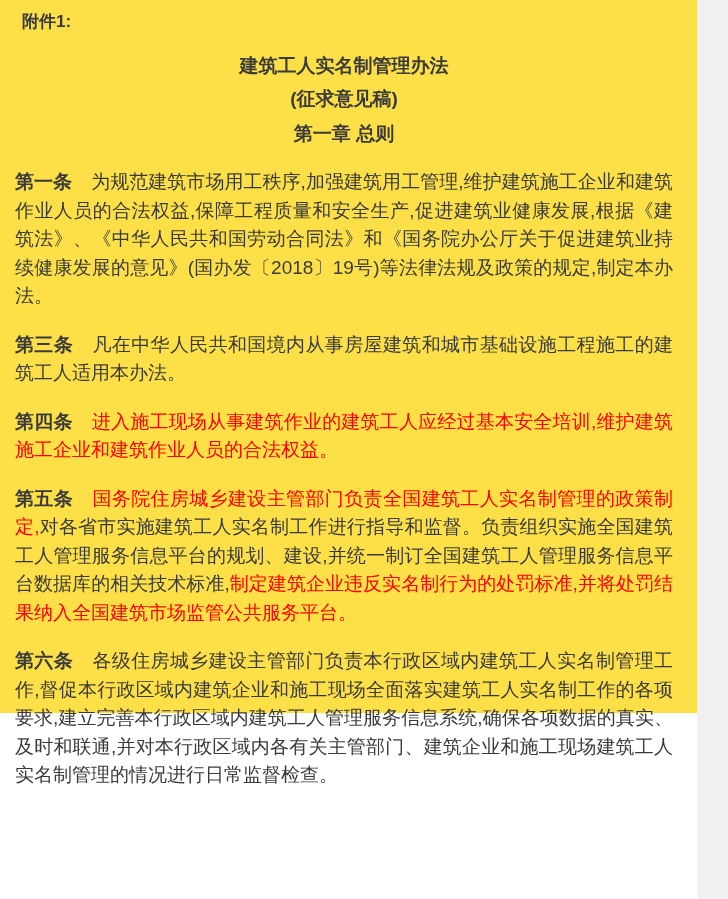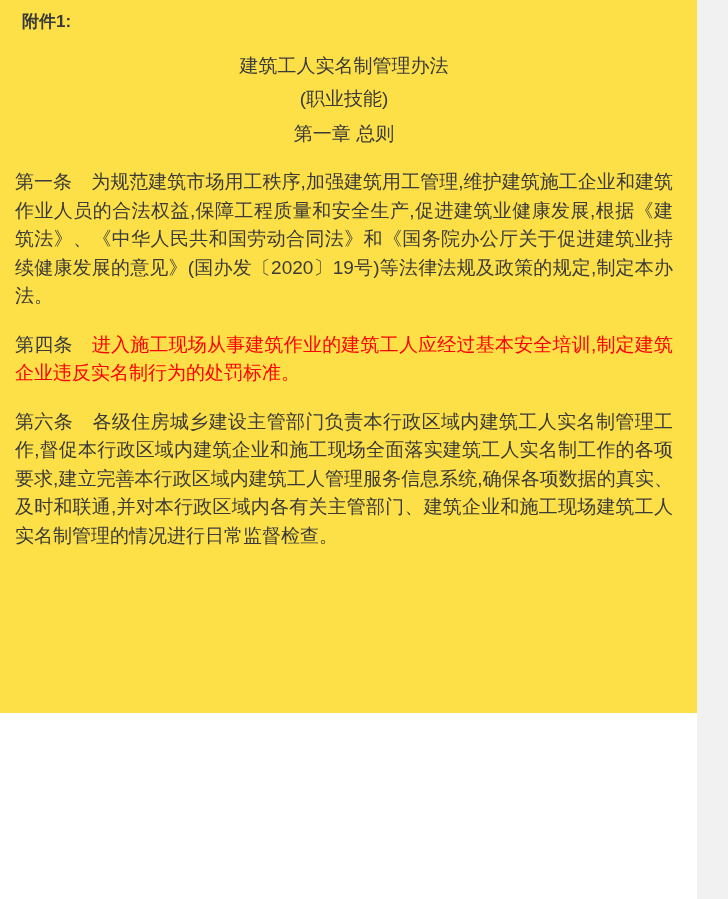--- a/index.html
+++ b/index.html
@@ -12,55 +12,57 @@
   .scrollbar-track {
     position: absolute; top: 0; right: 0; width: 31px; height: 899px;
     background: #f1f1f1;
   }
   .content {
     position: absolute; top: 0; left: 0; width: 697px; box-sizing: border-box;
     padding: 8px 24px 0 15px;
     color: #3a3a3a; font-size: 19px; line-height: 28.5px;
   }
   .attachment { margin: 0; padding-left: 7px; font-size: 17px; font-weight: bold; }
-  .heading { margin: 0; text-align: center; font-weight: normal; }
+  .heading { margin: 0; text-align: center; font-weight: bold; }
   .mt-title    { margin-top: 15px; }
   .mt-subtitle { margin-top: 5px; }
   .mt-chap1    { margin-top: 6px; }
   .mt-art1     { margin-top: 14px; }
   .mt-chap2    { margin-top: 15px; }
   .mt-art5     { margin-top: 13px; }
   p.article {
     margin: 20px 0 0 0;
     text-align: justify;
     text-justify: inter-ideograph;
   }
-  .label { font-weight: normal; }
+  .label { font-weight: bold; }
   .red { color: #fe0000; }
 </style>
 </head>
 <body>
 
 <div class="page">
   <div class="content">
 
     <p class="attachment">附件1:</p>
 
     <p class="heading mt-title">建筑工人实名制管理办法</p>
 
-    <p class="heading mt-subtitle">(职业技能)</p>
+    <p class="heading mt-subtitle">(征求意见稿)</p>
 
     <p class="heading mt-chap1">第一章 总则</p>
 
-    <p class="article mt-art1"><span class="label">第一条</span><span>　为规范建筑市场用工秩序,加强建筑用工管理,维护建筑施工企业和建筑作业人员的合法权益,保障工程质量和安全生产,促进建筑业健康发展,根据《建筑法》、《中华人民共和国劳动合同法》和《国务院办公厅关于促进建筑业持续健康发展的意见》(国办发〔2020〕19号)等法律法规及政策的规定,制定本办法。</span></p>
+    <p class="article mt-art1"><span class="label">第一条</span><span>　为规范建筑市场用工秩序,加强建筑用工管理,维护建筑施工企业和建筑作业人员的合法权益,保障工程质量和安全生产,促进建筑业健康发展,根据《建筑法》、《中华人民共和国劳动合同法》和《国务院办公厅关于促进建筑业持续健康发展的意见》(国办发〔2018〕19号)等法律法规及政策的规定,制定本办法。</span></p>
 
 
+    <p class="article"><span class="label">第三条</span><span>　凡在中华人民共和国境内从事房屋建筑和城市基础设施工程施工的建筑工人适用本办法。</span></p>
 
-    <p class="article"><span class="label">第四条</span><span class="red">　进入施工现场从事建筑作业的建筑工人应经过基本安全培训,制定建筑企业违反实名制行为的处罚标准。</span></p>
+    <p class="article"><span class="label">第四条</span><span class="red">　进入施工现场从事建筑作业的建筑工人应经过基本安全培训,维护建筑施工企业和建筑作业人员的合法权益。</span></p>
 
 
+    <p class="article mt-art5"><span class="label">第五条</span><span class="red">　国务院住房城乡建设主管部门负责全国建筑工人实名制管理的政策制定,</span><span>对各省市实施建筑工人实名制工作进行指导和监督。负责组织实施全国建筑工人管理服务信息平台的规划、建设,并统一制订全国建筑工人管理服务信息平台数据库的相关技术标准,</span><span class="red">制定建筑企业违反实名制行为的处罚标准,并将处罚结果纳入全国建筑市场监管公共服务平台。</span></p>
 
     <p class="article"><span class="label">第六条</span><span>　各级住房城乡建设主管部门负责本行政区域内建筑工人实名制管理工作,督促本行政区域内建筑企业和施工现场全面落实建筑工人实名制工作的各项要求,建立完善本行政区域内建筑工人管理服务信息系统,确保各项数据的真实、及时和联通,并对本行政区域内各有关主管部门、建筑企业和施工现场建筑工人实名制管理的情况进行日常监督检查。</span></p>
 
   </div>
 
   <div class="scrollbar-track"></div>
 </div>
 
 </body></html>

